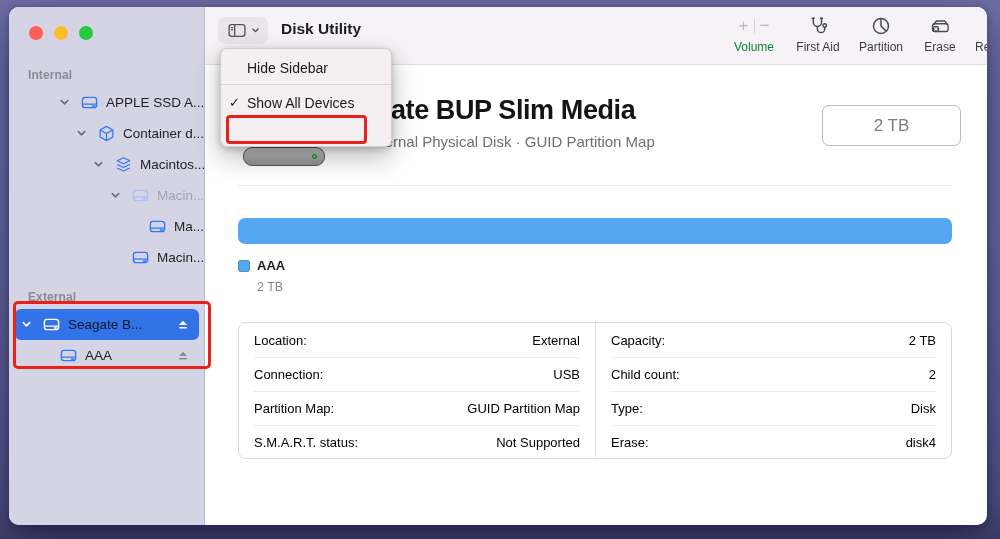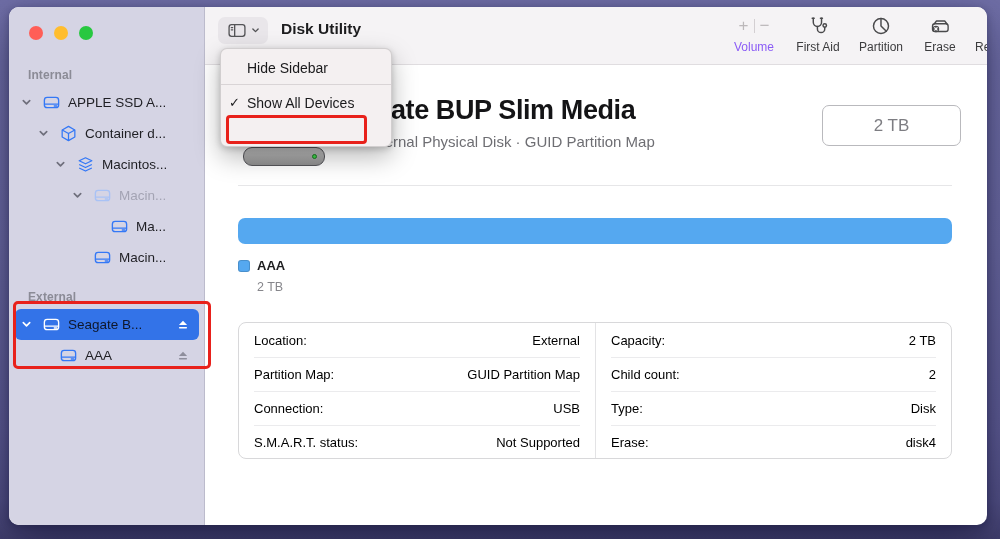--- a/index.html
+++ b/index.html
@@ -23,21 +23,21 @@
   }
   .traffic { position:absolute; left:20px; top:19px; display:flex; gap:11px; }
   .traffic span { width:14px; height:14px; border-radius:50%; display:block; }
   .tl-red { background:#ff5e57; }
   .tl-yellow { background:#ffbd2e; }
   .tl-green { background:#28c840; }
   .sb-section-label {
     position:absolute; left:19px; font-size:12px; font-weight:700; color:#8b8b96;
     letter-spacing:.1px;
   }
-  .sb-list { position:absolute; left:0; top:80px; width:216px; }
+  .sb-list { position:absolute; left:0; top:80px; width:216px;padding-left:38px; }
   .sb-list2 { position:absolute; left:0; top:302px; width:196px; }
   .sb-row {
     height:31px; display:flex; align-items:center; margin:0 6px;
     border-radius:6px; color:#1f1f24; font-size:13.5px; position:relative;
   }
   .sb-row .chev { width:15px; height:12px; display:flex; align-items:center; justify-content:center; color:#6f6f7c; flex:0 0 15px; }
   .sb-row .sb-ic { width:20px; height:20px; margin-left:7px; margin-right:7px; display:flex; align-items:center; justify-content:center; color:#3478f6; flex:0 0 20px; }
   .sb-row .sb-label { white-space:nowrap; overflow:hidden; }
   .sb-row .eject { position:absolute; right:8px; width:16px; height:16px; color:#8e8e9c; display:flex; align-items:center; justify-content:center; }
   .sb-row.lvl0 { padding-left:4px; }
@@ -57,21 +57,21 @@
   .sidebar-toggle {
     position:absolute; left:13px; top:10px; width:50px; height:27px;
     background:#e9e6ea; border-radius:7px; display:flex; align-items:center; justify-content:center;
     gap:4px; color:#545457;
   }
   .app-title { position:absolute; left:76px; top:13px; font-size:15.5px; font-weight:700; color:#1d1d1f; }
   .tb-item { position:absolute; top:7px; transform:translateX(-50%); text-align:center; color:#4a4a4c; }
   .tb-item .tb-ic { height:24px; display:flex; align-items:center; justify-content:center; }
   .tb-item .tb-label { font-size:12px; margin-top:2px; color:#3c3c3e; white-space:nowrap; }
   .tb-item.disabled { color:#bcb8ba; }
-  .tb-item.disabled .tb-label { color:#8b5cf6; }
+  .tb-item.disabled .tb-label { color:#15803d; }
   .vol-ic { display:flex; align-items:center; gap:5px; font-size:17px; }
   .vol-ic .vdiv { width:1px; height:14px; background:currentColor; opacity:.6; }
   
   .device-icon {
     position:absolute; left:234px; top:99px; width:82px; height:60px; z-index:1;
   }
   .device-icon .d-top { position:absolute; left:8px; bottom:16px; width:66px; height:26px; background:linear-gradient(180deg,#d6c06a,#b79a3e); border:1px solid #8a7430; border-radius:4px; }
   .device-icon .d-front { position:absolute; left:0; bottom:0; width:82px; height:19px; border-radius:9px; background:linear-gradient(180deg,#c9c9c9,#8f8f8f); border:1px solid #55555a; }
   .device-icon .d-led { position:absolute; right:8px; bottom:7px; width:5px; height:5px; border-radius:50%; background:#3fd34a; border:1px solid #1d7a24; }
   .device-title { position:absolute; left:319px; top:88px; font-size:27px; font-weight:700; color:#141416; letter-spacing:-.4px; white-space:nowrap; z-index:0; }
@@ -346,26 +346,26 @@
     <span class="legend-size">2 TB</span>
   </div>
 
   <div class="details-box">
     <div class="details-col">
       <div class="detail-row">
         <span class="detail-label">Location:</span>
         <span class="detail-value">External</span>
       </div>
       <div class="detail-row">
+        <span class="detail-label">Connection:</span>
+        <span class="detail-value">USB</span>
+      </div>
+      <div class="detail-row">
         <span class="detail-label">Partition Map:</span>
         <span class="detail-value">GUID Partition Map</span>
-      </div>
-      <div class="detail-row">
-        <span class="detail-label">Connection:</span>
-        <span class="detail-value">USB</span>
       </div>
       <div class="detail-row">
         <span class="detail-label">S.M.A.R.T. status:</span>
         <span class="detail-value">Not Supported</span>
       </div>
     </div>
     <div class="details-col right">
       <div class="detail-row">
         <span class="detail-label">Capacity:</span>
         <span class="detail-value">2 TB</span>

